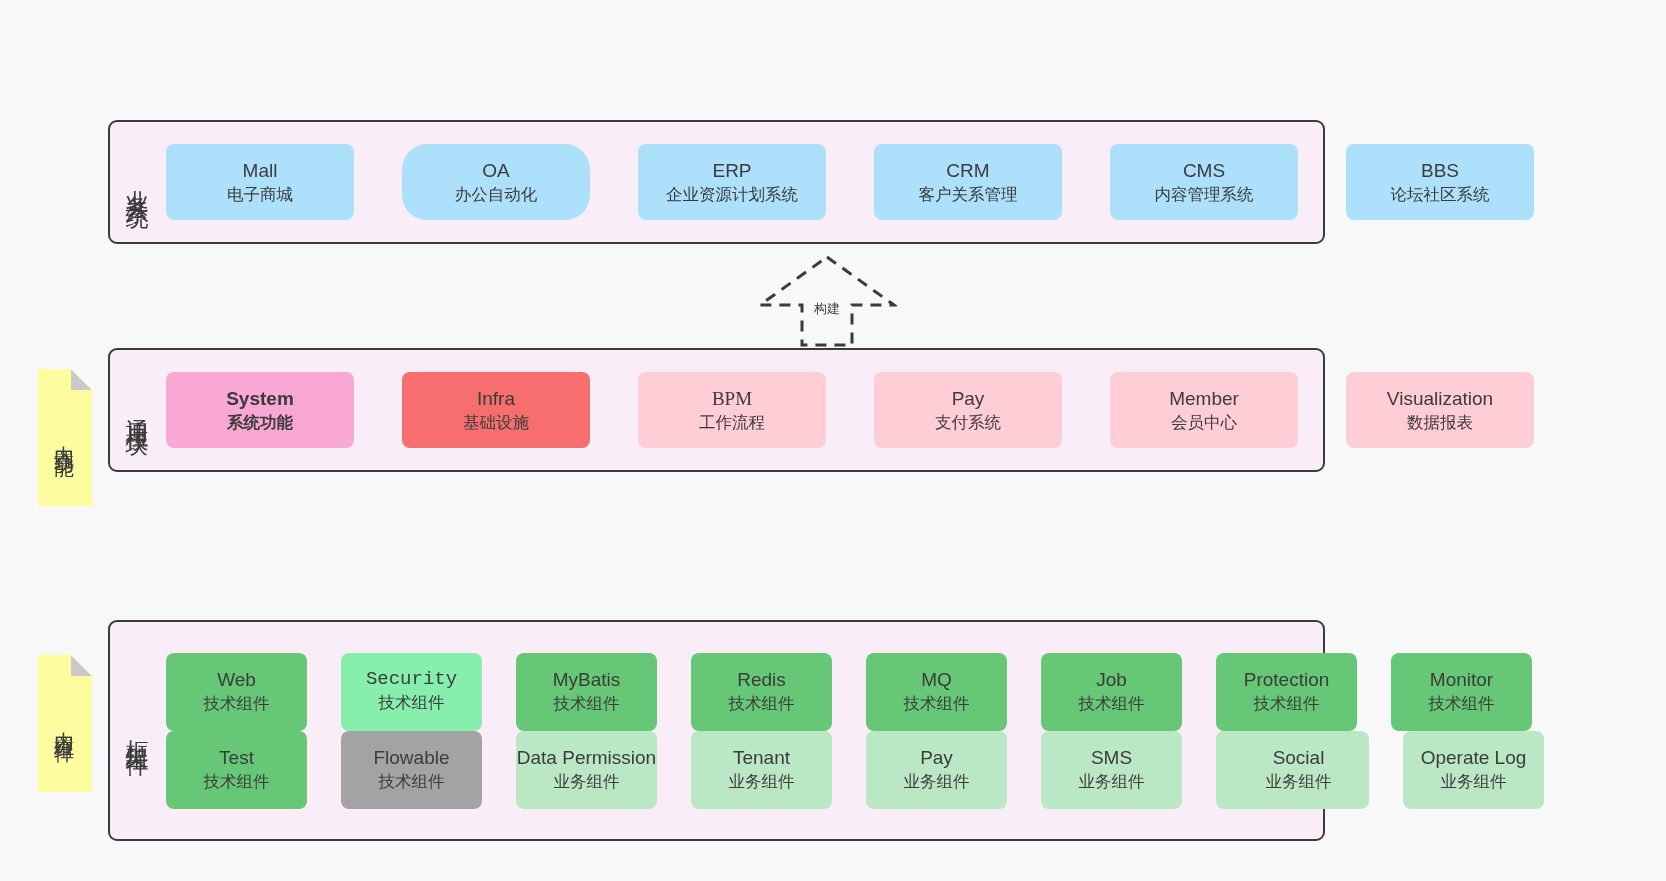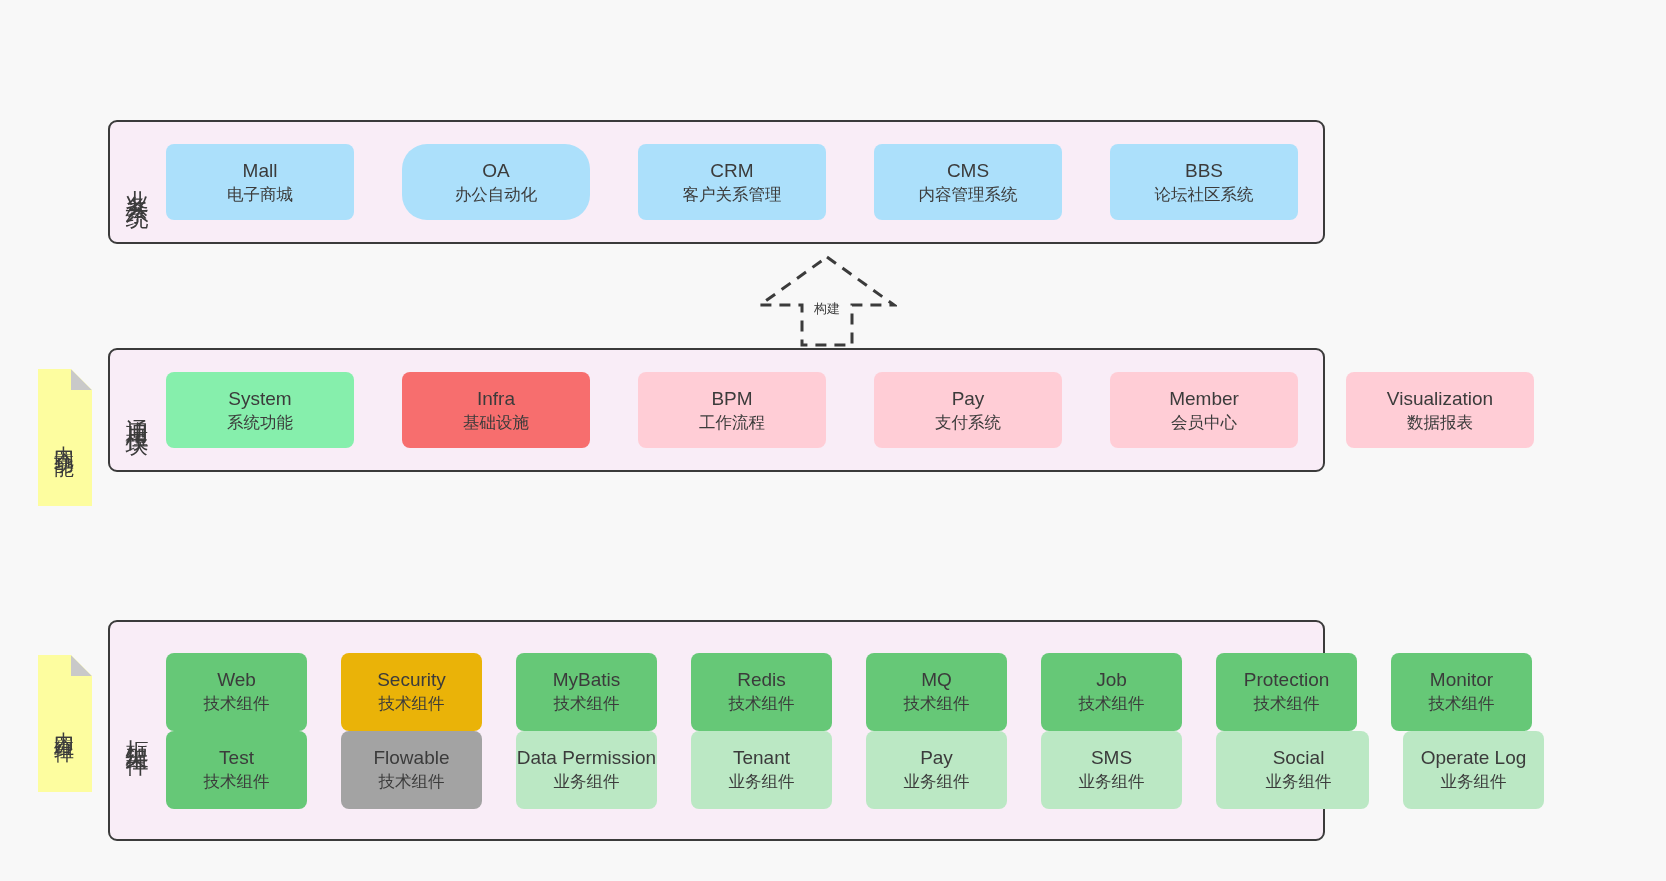--- a/index.html
+++ b/index.html
@@ -97,20 +97,24 @@
     <div class="box-row">
         <div class="box" style="background: rgb(172, 224, 251);">
           <div class="box-name">Mall</div>
           <div class="box-desc">电子商城</div>
         </div>
         <div class="box" style="background: rgb(172, 224, 251); border-radius: 25px;">
           <div class="box-name">OA</div>
           <div class="box-desc">办公自动化</div>
         </div>
         <div class="box" style="background: rgb(172, 224, 251);">
+          <div class="box-name">ERP</div>
+          <div class="box-desc">企业资源计划系统</div>
+        </div>
+        <div class="box" style="background: rgb(172, 224, 251);">
           <div class="box-name">CRM</div>
           <div class="box-desc">客户关系管理</div>
         </div>
         <div class="box" style="background: rgb(172, 224, 251);">
           <div class="box-name">CMS</div>
           <div class="box-desc">内容管理系统</div>
         </div>
         <div class="box" style="background: rgb(172, 224, 251);">
           <div class="box-name">BBS</div>
           <div class="box-desc">论坛社区系统</div>
@@ -126,29 +130,29 @@
   </div>
 
   <div class="note" id="note-functions">
     <span class="fold"></span>
     <span class="note-text">内置功能</span>
   </div>
 
   <section class="panel" id="panel-modules">
     <div class="panel-label">通用模块</div>
     <div class="box-row">
-        <div class="box" style="background: #86efac;">
+        <div class="box" style="background: #f9a8d4; font-weight: bold;">
           <div class="box-name">System</div>
           <div class="box-desc">系统功能</div>
         </div>
         <div class="box" style="background: rgb(247, 110, 110);">
           <div class="box-name">Infra</div>
           <div class="box-desc">基础设施</div>
         </div>
-        <div class="box" style="background: rgb(255, 205, 214);">
+        <div class="box" style="background: rgb(255, 205, 214); font-family: Liberation Serif, serif;">
           <div class="box-name">BPM</div>
           <div class="box-desc">工作流程</div>
         </div>
         <div class="box" style="background: rgb(255, 205, 214);">
           <div class="box-name">Pay</div>
           <div class="box-desc">支付系统</div>
         </div>
         <div class="box" style="background: rgb(255, 205, 214);">
           <div class="box-name">Member</div>
           <div class="box-desc">会员中心</div>
@@ -167,21 +171,21 @@
   </div>
 
   <section class="panel" id="panel-components">
     <div class="panel-label">框架组件</div>
     <div class="grid-rows">
       <div class="box-row">
           <div class="box" style="background: rgb(102, 200, 119);">
             <div class="box-name">Web</div>
             <div class="box-desc">技术组件</div>
           </div>
-          <div class="box" style="background: #eab308;">
+          <div class="box" style="background: #86efac; font-family: Liberation Mono, monospace;">
             <div class="box-name">Security</div>
             <div class="box-desc">技术组件</div>
           </div>
           <div class="box" style="background: rgb(102, 200, 119);">
             <div class="box-name">MyBatis</div>
             <div class="box-desc">技术组件</div>
           </div>
           <div class="box" style="background: rgb(102, 200, 119);">
             <div class="box-name">Redis</div>
             <div class="box-desc">技术组件</div>

